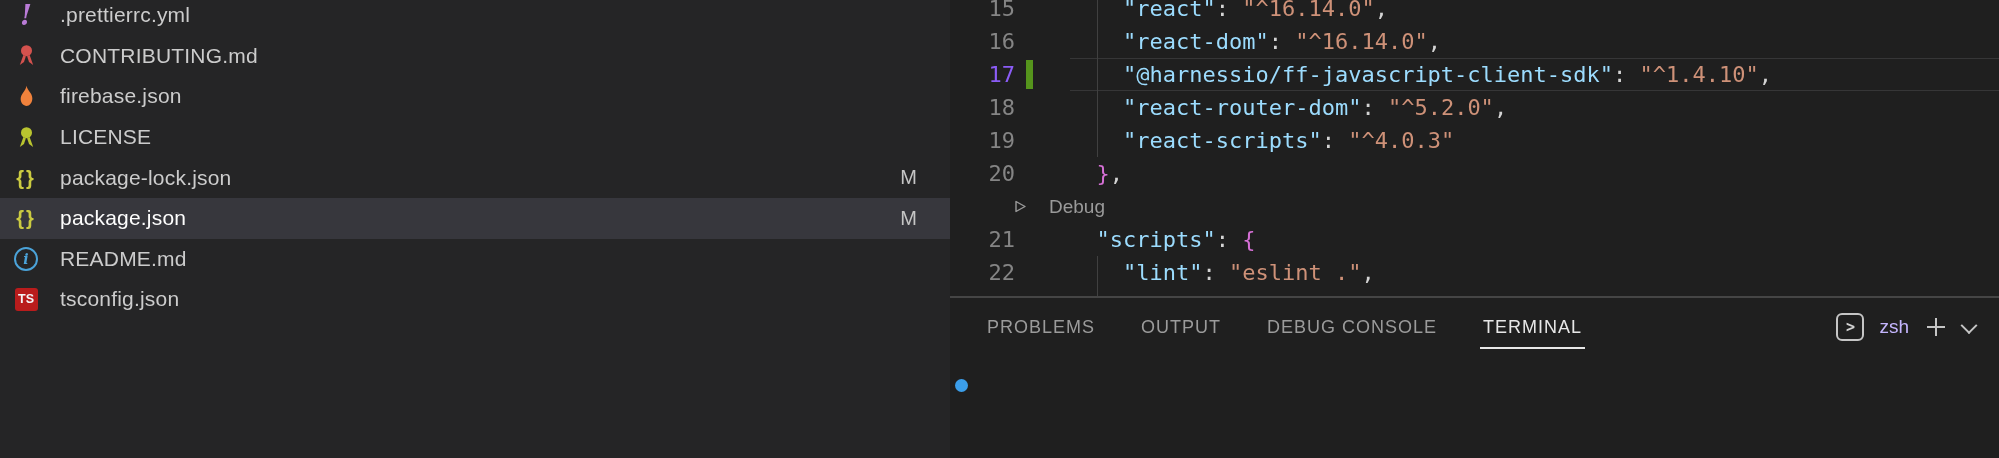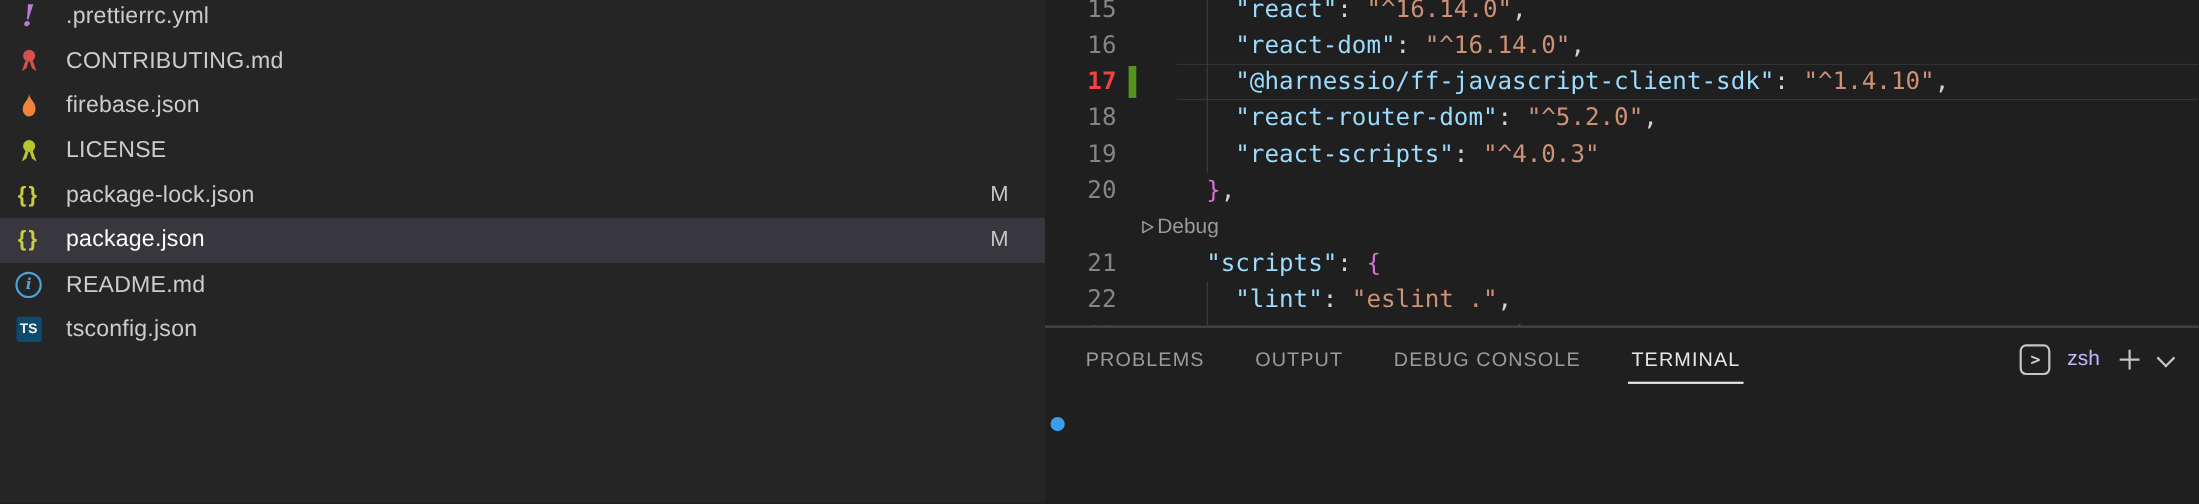--- a/index.html
+++ b/index.html
@@ -27,27 +27,27 @@
           font-family:"DejaVu Sans Mono",monospace;overflow:hidden;}
   .cur-line{position:absolute;left:120px;right:0;top:58px;height:31px;
             border-top:1px solid #363637;border-bottom:1px solid #363637;}
   .gutter-mod{position:absolute;left:76px;top:60px;width:7px;height:29px;}
   .indent-guide{position:absolute;left:147px;width:1px;background:#404040;}
   .ig1{top:0;height:157px;}
   .ig2{top:256px;height:40px;}
   .code-lines{position:absolute;left:0;right:0;top:-8px;}
   .ed-line{height:33px;position:relative;font-size:22px;line-height:33px;}
   .ln{position:absolute;left:0;width:65px;text-align:right;color:#858585;}
-  .ln.cur{color:#ef4444;font-weight:bold;}
+  .ln.cur{color:#8b5cf6;}
   .code{position:absolute;left:120px;white-space:pre;}
   .c-key{color:#9cdcfe;}
   .c-str{color:#ce9178;}
   .c-punct{color:#d4d4d4;}
   .c-brace{color:#d670d6;}
-  .codelens-row{height:33px;display:flex;align-items:center;gap:2px;padding-left:86px;
+  .codelens-row{height:33px;display:flex;align-items:center;gap:22px;padding-left:63px;
                 font-family:"Liberation Sans",sans-serif;font-size:19px;color:#9a9a9a;cursor:pointer;}
 
   
   .panel{position:absolute;left:950px;top:296px;width:1049px;height:208px;background:#1f1f1f;
          border-top:2px solid #454545;box-sizing:border-box;}
   .tabs{display:flex;align-items:center;height:58px;padding-left:37px;gap:46px;}
   .ptab{font-size:18px;letter-spacing:1px;color:#9b9b9b;position:relative;height:100%;
         display:flex;align-items:center;cursor:pointer;white-space:nowrap;}
   .ptab.active{color:#e7e7e7;}
   .ptab.active::after{content:"";position:absolute;left:-3px;right:-3px;bottom:7px;height:2px;background:#e7e7e7;}
@@ -125,21 +125,21 @@
   </div>
         <div class="file-row">
     <span class="file-icon">
             <span class="ic-info" style="border:2px solid #4ba3d9;color:#4ba3d9">i</span>
           </span>
     <span class="file-name">README.md</span>
 
   </div>
         <div class="file-row">
     <span class="file-icon">
-            <span class="ic-ts" style="background:#0c4a6e">TS</span>
+            <span class="ic-ts" style="background:#b91c1c">TS</span>
           </span>
     <span class="file-name">tsconfig.json</span>
 
   </div>
       </div>
   </aside>
 
   <section class="editor">
     <div class="cur-line"></div>
     <div class="gutter-mod" id="gutter-mod" style="background: rgb(85, 148, 28);"></div>

